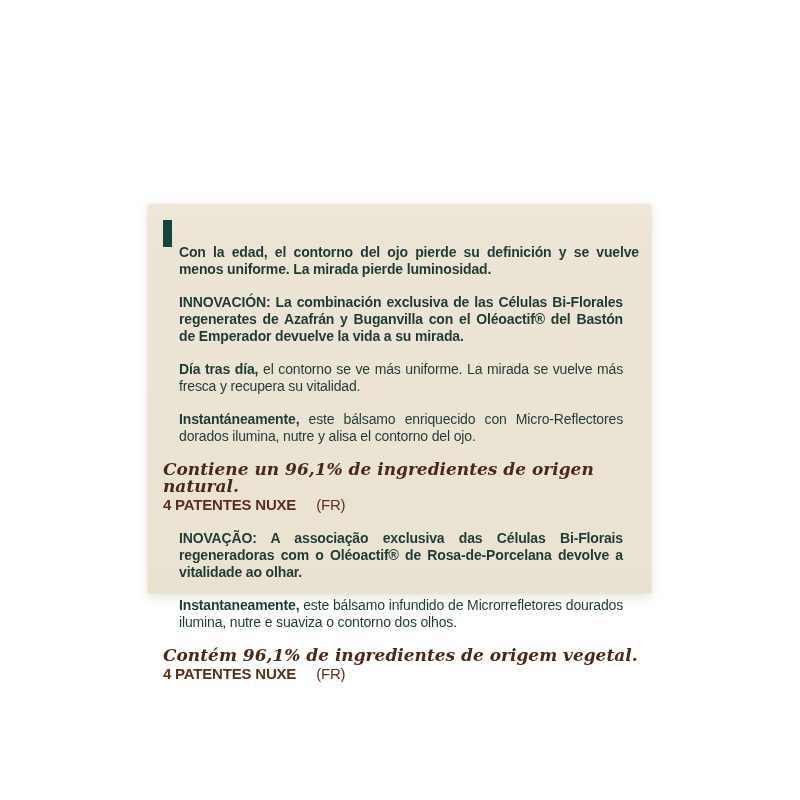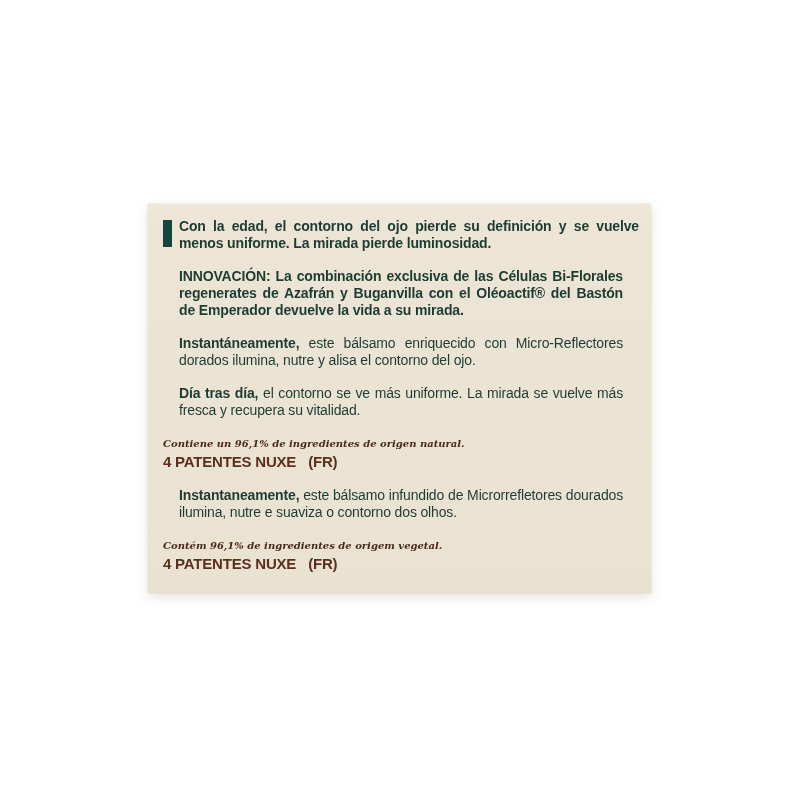--- a/index.html
+++ b/index.html
@@ -42,68 +42,69 @@
     margin-right: 7px;
     background: #15463d;
   }
   .body-text {
     color: #1d3b35;
     font-size: 14px;
     line-height: 17px;
     letter-spacing: -0.15px;
     text-align: justify;
   }
-  .intro-text { font-weight: 700; }
+  .intro-text { font-weight: 700; margin-top: 26px; }
   .para { margin: 16px; }
   .all-bold { font-weight: 700; }
   .lead { font-weight: 700; }
   .rest { font-weight: 400; }
 
   .claim {
     margin-top: 3px;
     font-family: "DejaVu Serif", serif;
     font-style: italic;
     font-weight: 700;
-    font-size: 10px;
+    font-size: 17px;
     line-height: 17px;
     color: #4b2817;
     text-align: left;
   }
   .patents {
     margin-top: 1px;
     color: #5b2f1e;
     font-weight: 700;
     font-size: 15px;
     line-height: 18px;
     letter-spacing: -0.2px;
     text-align: left;
   }
   .patents .suffix {
-    font-weight: 700;
-    margin-left: 12px;
+    font-weight: 400;
+    margin-left: 20px;
   }
 </style>
 </head>
 <body>
 
 <div class="stage">
   <div class="panel">
 
     <div class="txt-block">
       <div class="intro-row">
         <div class="marker-bar"></div>
         <div class="body-text intro-text">Con la edad, el contorno del ojo pierde su definición y se vuelve menos uniforme. La mirada pierde luminosidad.</div>
       </div>
       <p class="para body-text all-bold"><span class="lead">INNOVACIÓN:</span><span> La combinación exclusiva de las Células Bi-Florales regenerates de Azafrán y Buganvilla con el Oléoactif® del Bastón de Emperador devuelve la vida a su mirada.</span></p>
+      <p class="para body-text"><span class="lead">Día tras día,</span><span class="rest"> el contorno se ve más uniforme. La mirada se vuelve más fresca y recupera su vitalidad.</span></p>
       <p class="para body-text"><span class="lead">Instantáneamente,</span><span class="rest"> este bálsamo enriquecido con Micro-Reflectores dorados ilumina, nutre y alisa el contorno del ojo.</span></p>
-      <p class="para body-text"><span class="lead">Día tras día,</span><span class="rest"> el contorno se ve más uniforme. La mirada se vuelve más fresca y recupera su vitalidad.</span></p>
       <div class="claim">Contiene un 96,1% de ingredientes de origen natural.</div>
       <div class="patents"><span>4 PATENTES NUXE</span><span class="suffix">(FR)</span></div>
     </div>
 
     <div class="txt-block">
+      <p class="para body-text all-bold"><span class="lead">INOVAÇÃO:</span><span> A associação exclusiva das Células Bi-Florais regeneradoras com o Oléoactif® de Rosa-de-Porcelana devolve a vitalidade ao olhar.</span></p>
       <p class="para body-text"><span class="lead">Instantaneamente,</span><span class="rest"> este bálsamo infundido de Microrrefletores dourados ilumina, nutre e suaviza o contorno dos olhos.</span></p>
       <div class="claim">Contém 96,1% de ingredientes de origem vegetal.</div>
       <div class="patents"><span>4 PATENTES NUXE</span><span class="suffix">(FR)</span></div>
     </div>
 
   </div>
 </div>
 
 </body></html>

